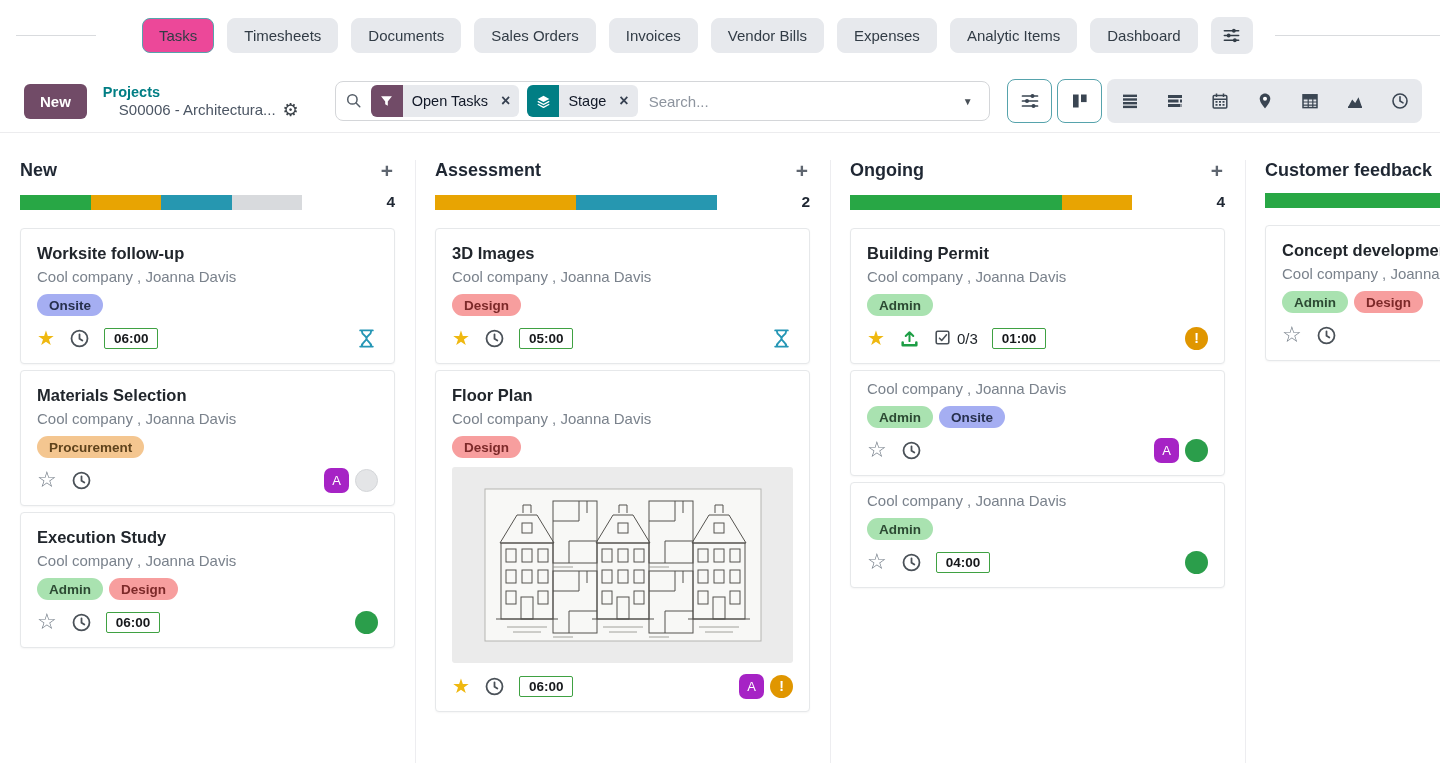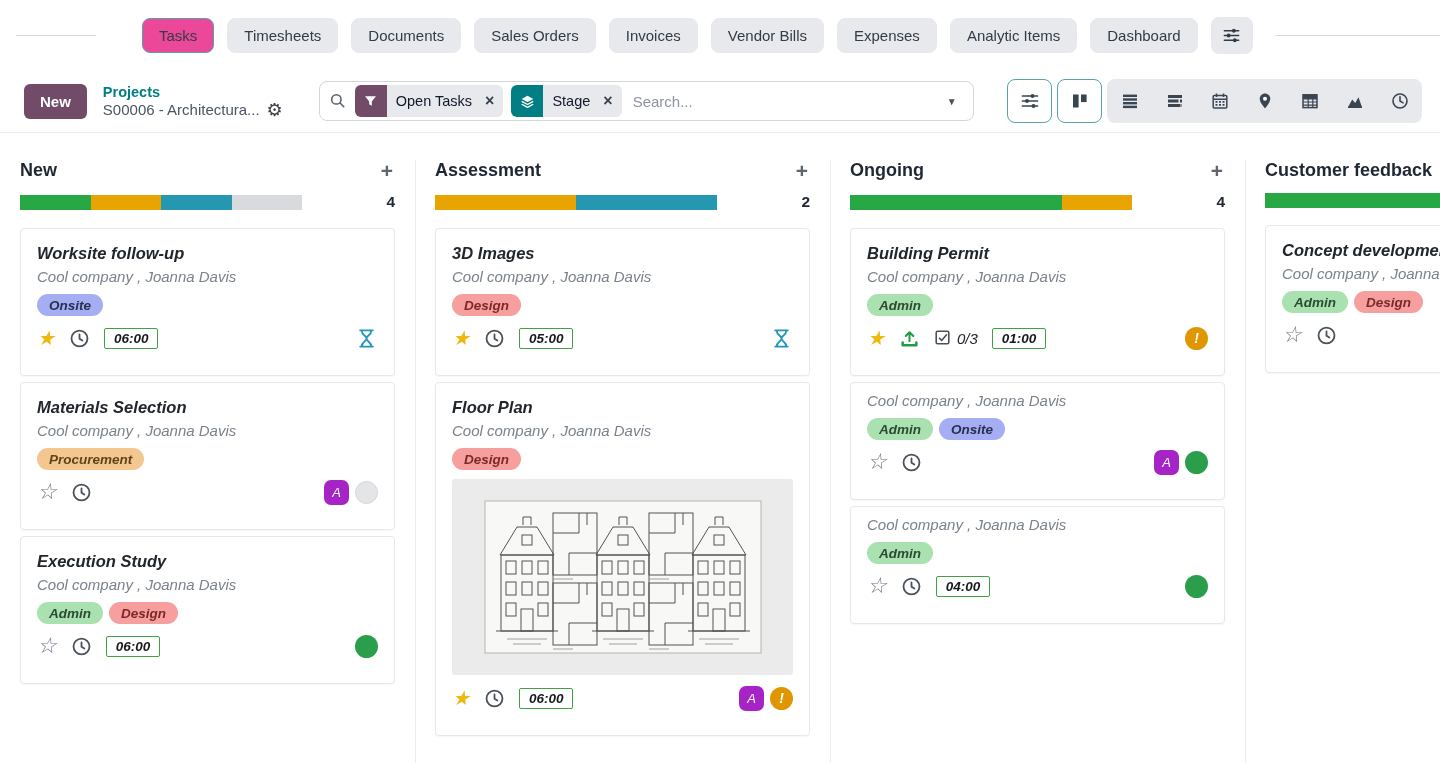--- a/index.html
+++ b/index.html
@@ -25,21 +25,21 @@
     display:grid;place-items:center;margin-left:13px;cursor:pointer;
   }
   
   .controlbar{height:62px;display:flex;align-items:center;border-bottom:1px solid #ececee;background:#fff;}
   .btn-new{
     margin-left:24px;background:#714B67;color:#fff;border:none;border-radius:6px;
     padding:9px 16px;font-size:15px;font-weight:600;cursor:pointer;flex:none;
   }
   .breadcrumb{margin-left:16px;line-height:1.25;flex:none;}
   .bc-parent{color:#017E84;font-size:14.5px;font-weight:600;cursor:pointer;}
-  .bc-current{color:#4b5563;font-size:15px;display:flex;align-items:center;gap:7px;}
+  .bc-current{color:#4b5563;font-size:15px;display:flex;align-items:center;gap:7px;margin-left:16px;}
   .gear{font-size:18px;color:#3a4148;cursor:pointer;line-height:1;}
   .searchbar{
     margin-left:36px;width:655px;height:40px;box-sizing:border-box;background:#fff;
     border:1px solid #d4d6d9;border-radius:8px;display:flex;align-items:center;
     padding:0 10px 0 9px;flex:none;
   }
   .facet{
     display:flex;align-items:center;background:#e7e9ed;border-radius:6px;
     overflow:hidden;height:32px;margin-left:8px;flex:none;
   }
@@ -65,21 +65,21 @@
   .col-title{font-size:18px;font-weight:600;color:#1f2733;white-space:nowrap;overflow:hidden;}
   .col-plus{margin-left:auto;font-size:21px;font-weight:700;color:#5f6670;cursor:pointer;line-height:1;padding:0 2px;}
   .col-bar-row{display:flex;align-items:center;margin-top:12px;margin-bottom:17px;}
   .pbar{display:flex;width:282px;height:15px;cursor:pointer;}
   .pbar span{height:100%;}
   .col-count{margin-left:auto;font-size:15.5px;font-weight:700;color:#1f2733;}
   
   .card{
     background:#fff;border:1px solid #e6e8ea;border-radius:4px;
     box-shadow:0 1px 2px rgba(0,0,0,.04);
-    padding:9px 16px 24px;margin-bottom:6px;cursor:pointer;font-style:italic;
+    padding:9px 16px 12px;margin-bottom:6px;cursor:pointer;
   }
   .card-title{font-size:16.5px;font-weight:600;color:#21262c;margin:6px 0 5px;white-space:nowrap;overflow:hidden;}
   .card-sub{font-size:15px;color:#7a828c;margin-bottom:9px;white-space:nowrap;overflow:hidden;}
   .tags{display:flex;gap:6px;margin-bottom:9px;}
   .tag{border-radius:999px;padding:3.5px 12px;font-size:13.5px;font-weight:600;white-space:nowrap;}
   .card-footer{display:flex;align-items:center;gap:14px;margin-top:8px;min-height:26px;}
   .star{font-size:20px;line-height:1;cursor:pointer;}
   .star.filled{color:#EFB810;}
   .star.empty{color:#707a85;font-size:22px;}
   .timebox{

